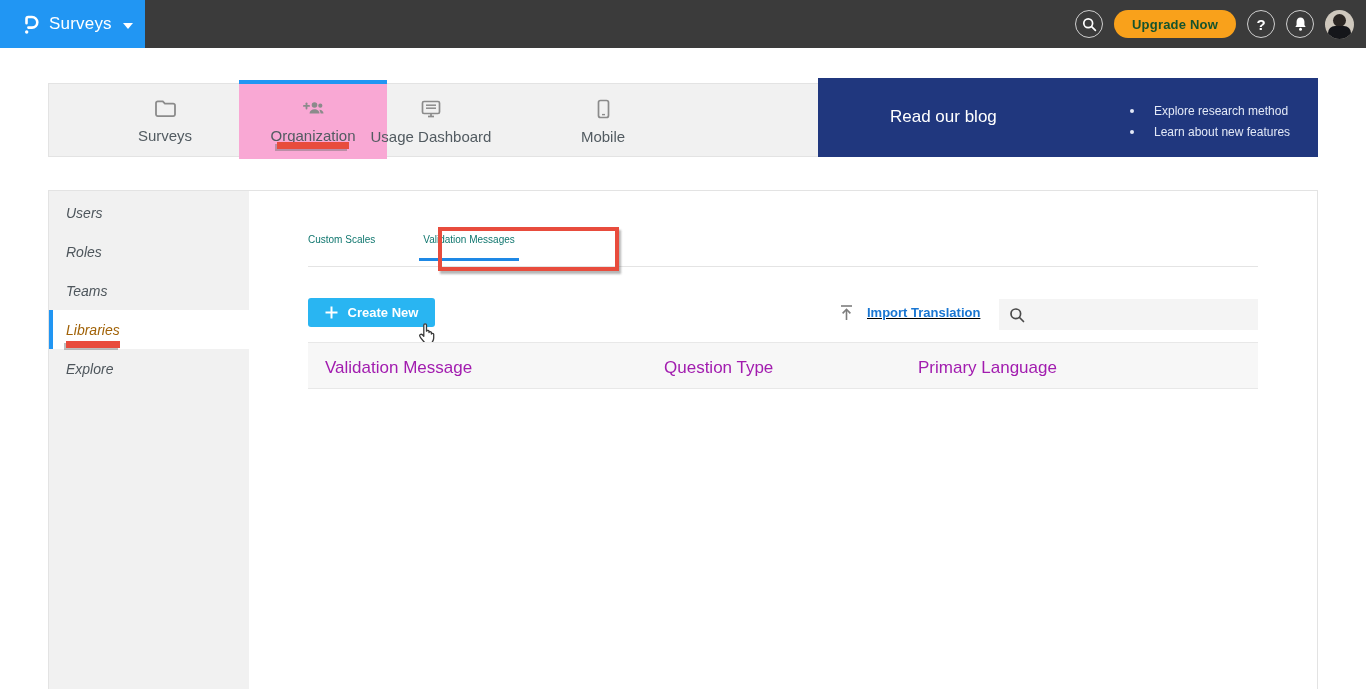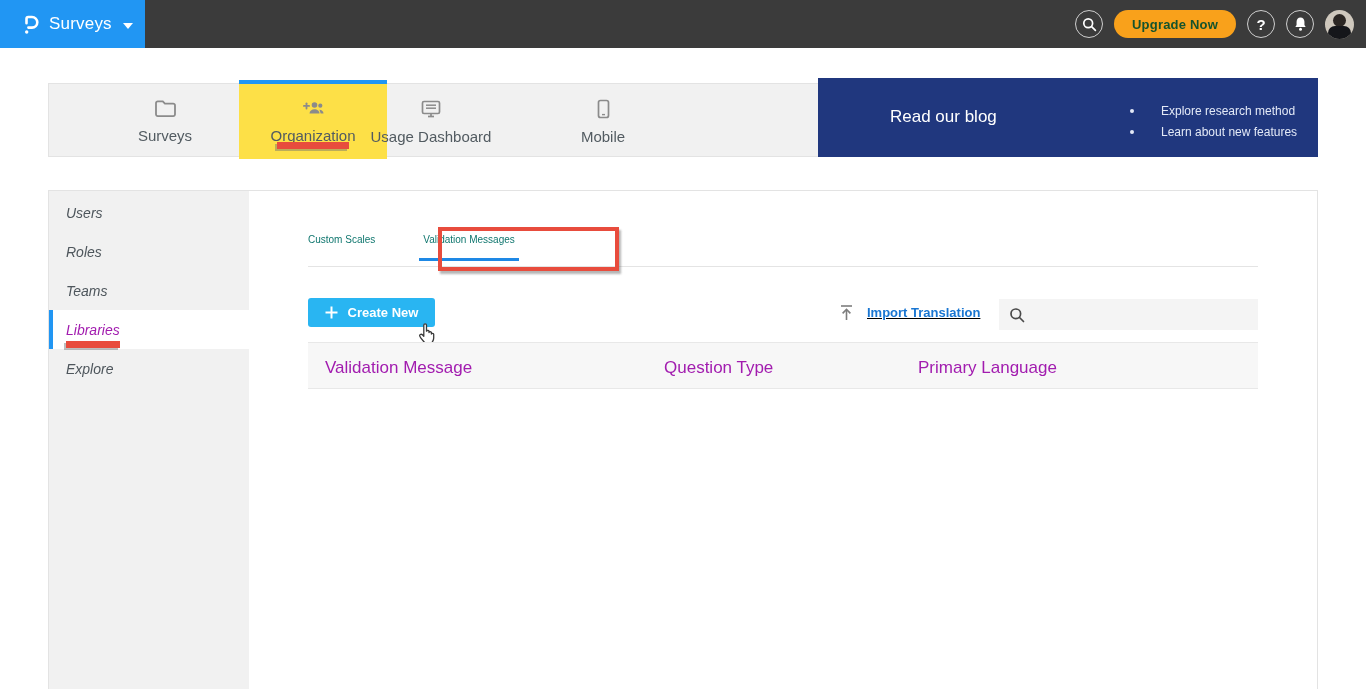--- a/index.html
+++ b/index.html
@@ -22,40 +22,40 @@
   .avatar { width:29px; height:29px; border-radius:50%; background:#cfc8bd; overflow:hidden; position:relative; cursor:pointer; }
   .avatar .head { position:absolute; left:8px; top:4px; width:13px; height:13px; border-radius:50%; background:#2b2623; }
   .avatar .body { position:absolute; left:3px; top:16px; width:23px; height:14px; border-radius:7px 7px 0 0; background:#15161a; }
 
   
   .nav-card { position:absolute; left:48px; top:83px; width:1270px; height:74px; background:#f1f1f1;
               border:1px solid #e3e3e3; }
   .nav-tab { position:absolute; top:0; height:74px; width:148px; display:flex; flex-direction:column;
              align-items:center; justify-content:flex-start; padding-top:15px; cursor:pointer; }
   .nav-tab .ntlabel { margin-top:9px; font-size:15px; color:#525b61; }
-  .nav-tab.active { background:#fde047; top:-1px; height:76px; padding-top:16px;text-align:center; }
+  .nav-tab.active { background:#f9a8d4; top:-1px; height:76px; padding-top:16px;text-align:center; }
   .nav-tab.active::before { content:""; position:absolute; left:0; top:-3px; width:100%; height:4px; background:#2196f3; }
   .nt-0 { left:42px; }  .nt-1 { left:190px; } .nt-2 { left:284px; width:196px;} .nt-3 { left:480px; }
   .red-underline { background:#e84c3d; box-shadow:-2px 2px 0 rgba(110,110,110,.45); }
   .org-mark { position:absolute; left:38px; top:59px; width:72px; height:7px; }
 
   
   .blog-panel { position:absolute; left:818px; top:78px; width:500px; height:79px; background:#20377e; cursor:pointer; }
   .blog-title { position:absolute; left:72px; top:29px; color:#fff; font-size:17px; }
   .blog-bullets { position:absolute; left:312px; top:22px; }
-  .blog-bullet { display:flex; align-items:center; gap:27px; color:#e3e9f7; font-size:12px; height:21px;text-align:center; }
+  .blog-bullet { display:flex; align-items:center; gap:20px; color:#e3e9f7; font-size:12px; height:21px;text-align:center; }
   .dot { width:4px; height:4px; border-radius:50%; background:#e3e9f7; }
 
   
   .main-card { position:absolute; left:48px; top:190px; width:1270px; height:510px; background:#fff;
                border:1px solid #e3e3e3; }
   .side-nav { position:absolute; left:0; top:0; width:200px; height:100%; background:#f1f1f1; padding-top:2px; }
   .side-item { position:relative; height:39px; display:flex; align-items:center; padding-left:17px;
                font-size:14px; color:#4e565c; cursor:pointer;font-style:italic; }
-  .side-item.active { background:#fff; color:#a21caf; }
+  .side-item.active { background:#fff; color:#a16207; }
   .side-item.active::before { content:""; position:absolute; left:0; top:0; width:4px; height:100%; background:#2196f3; }
   .lib-mark { position:absolute; left:17px; top:31px; width:54px; height:7px; }
 
   
   .content-tabs { position:absolute; left:259px; top:43px; display:flex; gap:48px; }
   .ctab { font-size:10px; color:#0f766e; padding-bottom:16px; position:relative; cursor:pointer; }
   .ctab.active::after { content:""; position:absolute; left:-4px; right:-4px; bottom:0; height:3px; background:#1e88e5; }
   .tab-divider { position:absolute; left:259px; top:75px; width:950px; height:1px; background:#e4e4e4; }
   .annot-box { position:absolute; left:389px; top:36px; width:181px; height:44px;
                border:4px solid #e84c3d; box-shadow:2px 3px 2px rgba(90,90,90,.45); }

